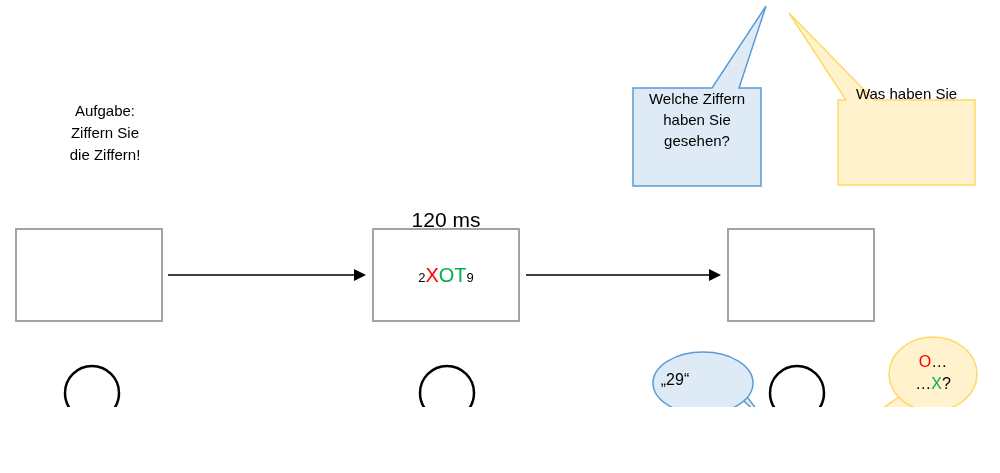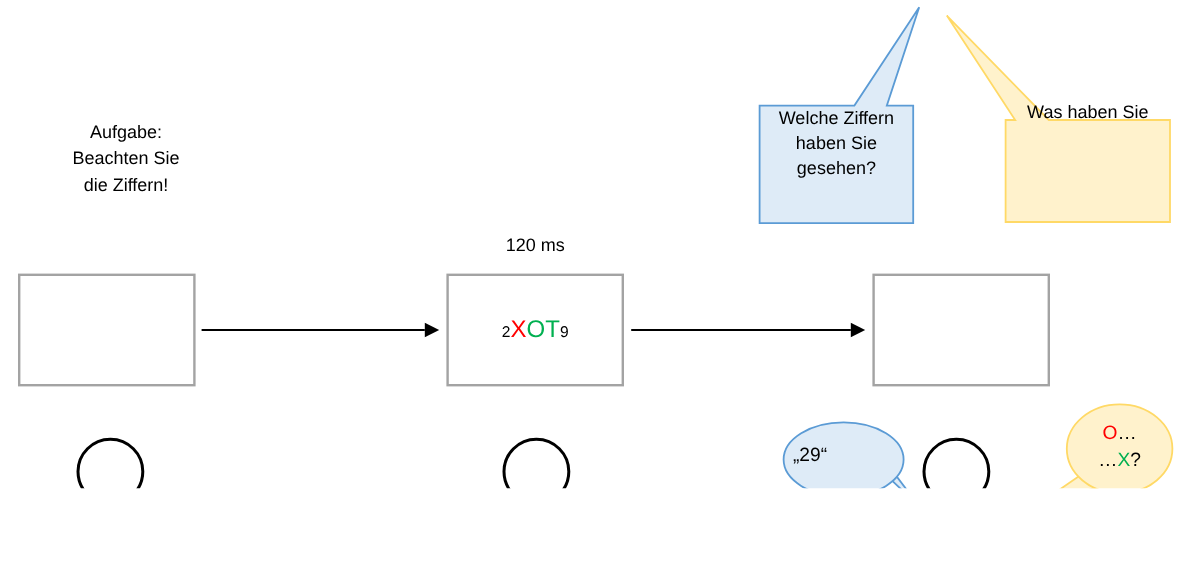--- a/index.html
+++ b/index.html
@@ -17,21 +17,21 @@
     display:flex;align-items:center;justify-content:center;
   }
   .box1{left:15px;top:228px;}
   .box2{left:372px;top:228px;}
   .box3{left:727px;top:228px;}
   .stim{display:flex;align-items:baseline;}
   .stim-small{font-size:13px;}
   .stim-large{font-size:20px;}
   .txt{position:absolute;}
   .task-note{left:20px;top:100px;width:170px;text-align:center;font-size:15px;line-height:22px;}
-  .duration{left:372px;top:196px;width:148px;text-align:center;font-size:15px;}
+  .duration{left:372px;top:208px;width:148px;text-align:center;font-size:21px;}
   .q-text{
     position:absolute;display:flex;flex-direction:column;align-items:center;justify-content:flex-start;
     font-size:15px;line-height:21px;text-align:center;
   }
   .q-blue{left:633px;top:88px;width:128px;height:98px;}
   .q-yellow{left:838px;top:83px;width:137px;height:85px;}
   .a-blue{left:625px;top:371px;width:100px;text-align:center;font-size:16px;}
   .a-yellow{left:889px;top:351px;width:88px;text-align:center;font-size:16px;line-height:22px;}
 </style>
 </head>
@@ -68,21 +68,21 @@
       <circle class="person" cx="447" cy="393" r="27"></circle>
     </g>
     <g>
       <ellipse class="person" cx="797" cy="438" rx="76" ry="29"></ellipse>
       <circle class="person" cx="797" cy="393" r="27"></circle>
     </g>
   </svg>
 
   <div class="txt task-note">
     <div>Aufgabe:</div>
-    <div>Beachten Sie</div>
+    <div>Ziffern Sie</div>
     <div>die Ziffern!</div>
   </div>
 
   <div class="txt duration">120 ms</div>
 
   <div class="box box1"></div>
 
   <div class="box box2">
     <div class="stim">
       <span class="stim-small" style="color: rgb(0, 0, 0);">2</span>

